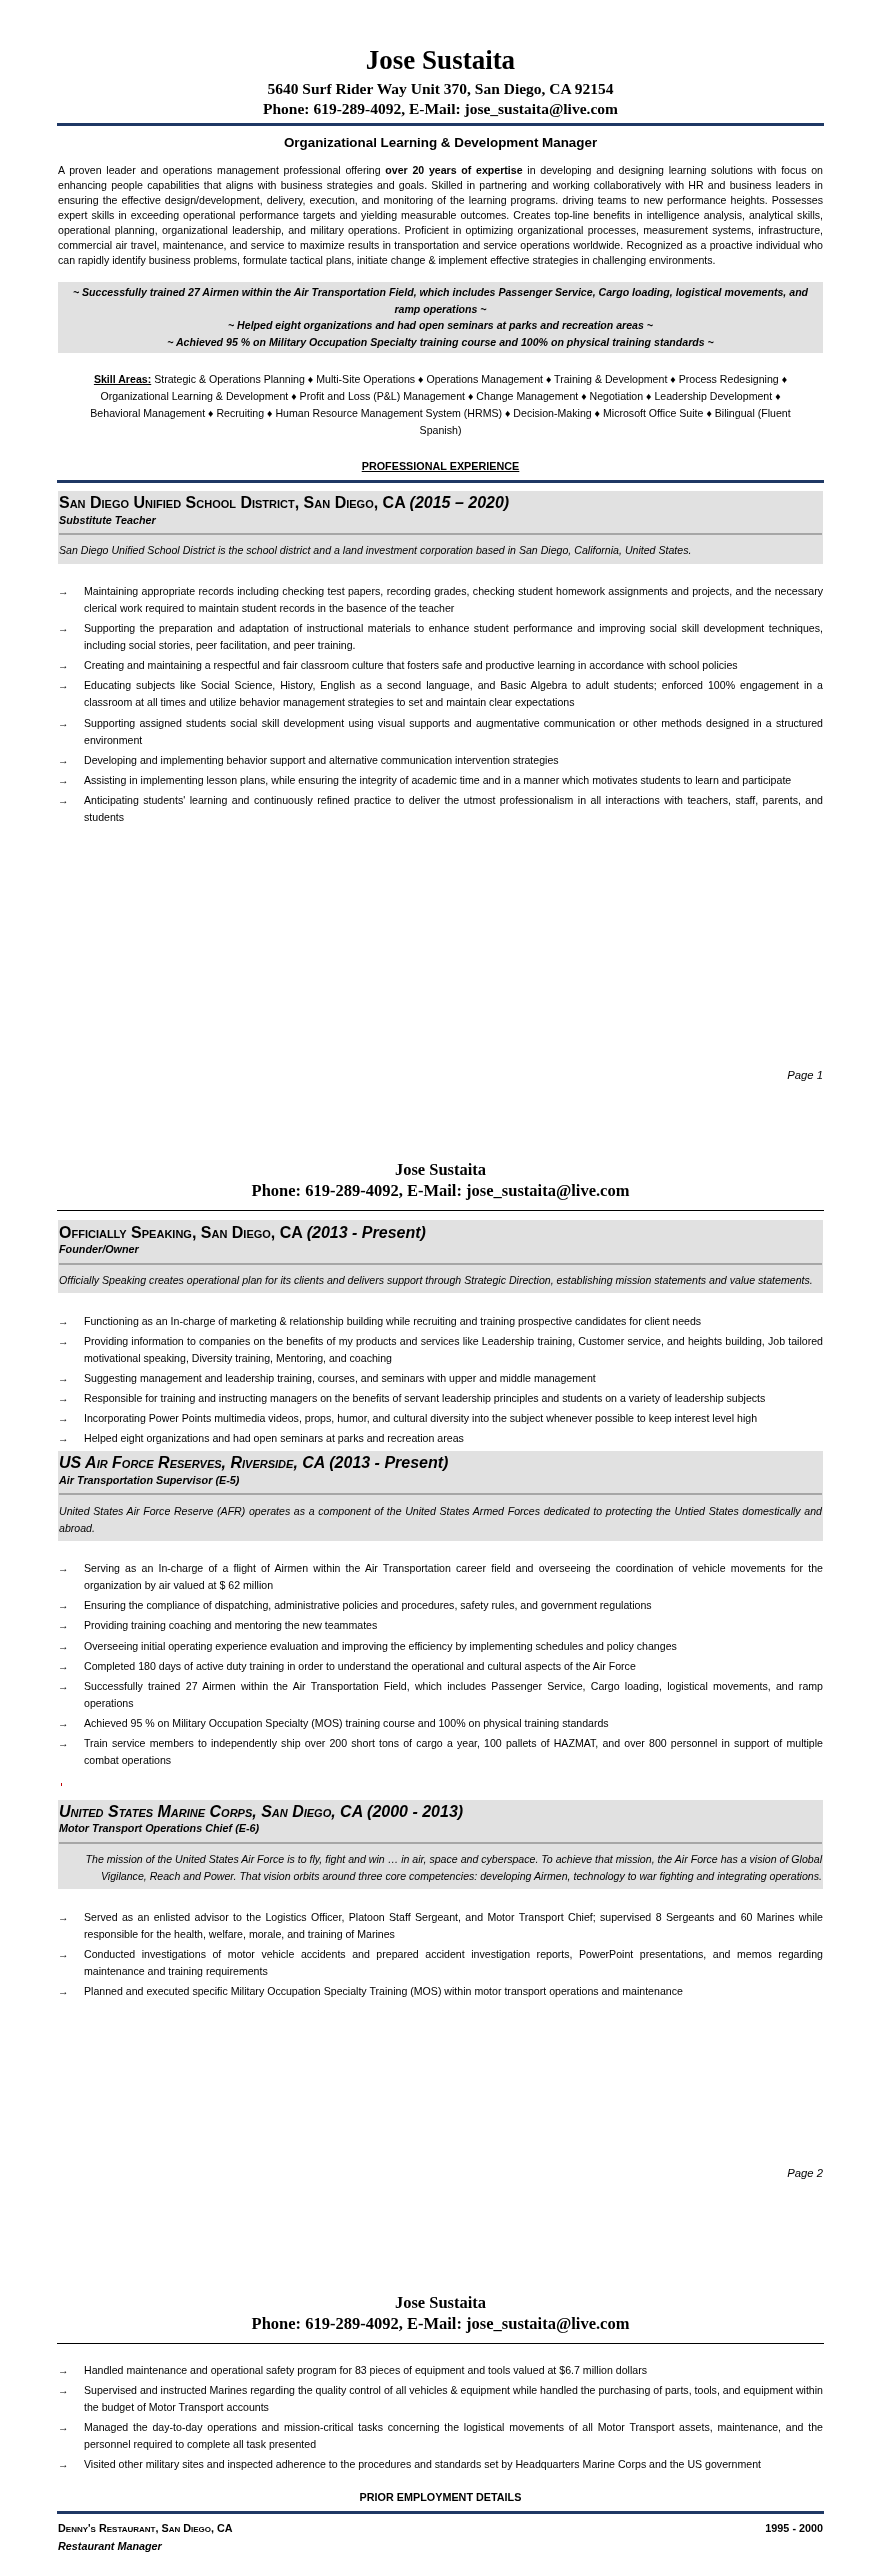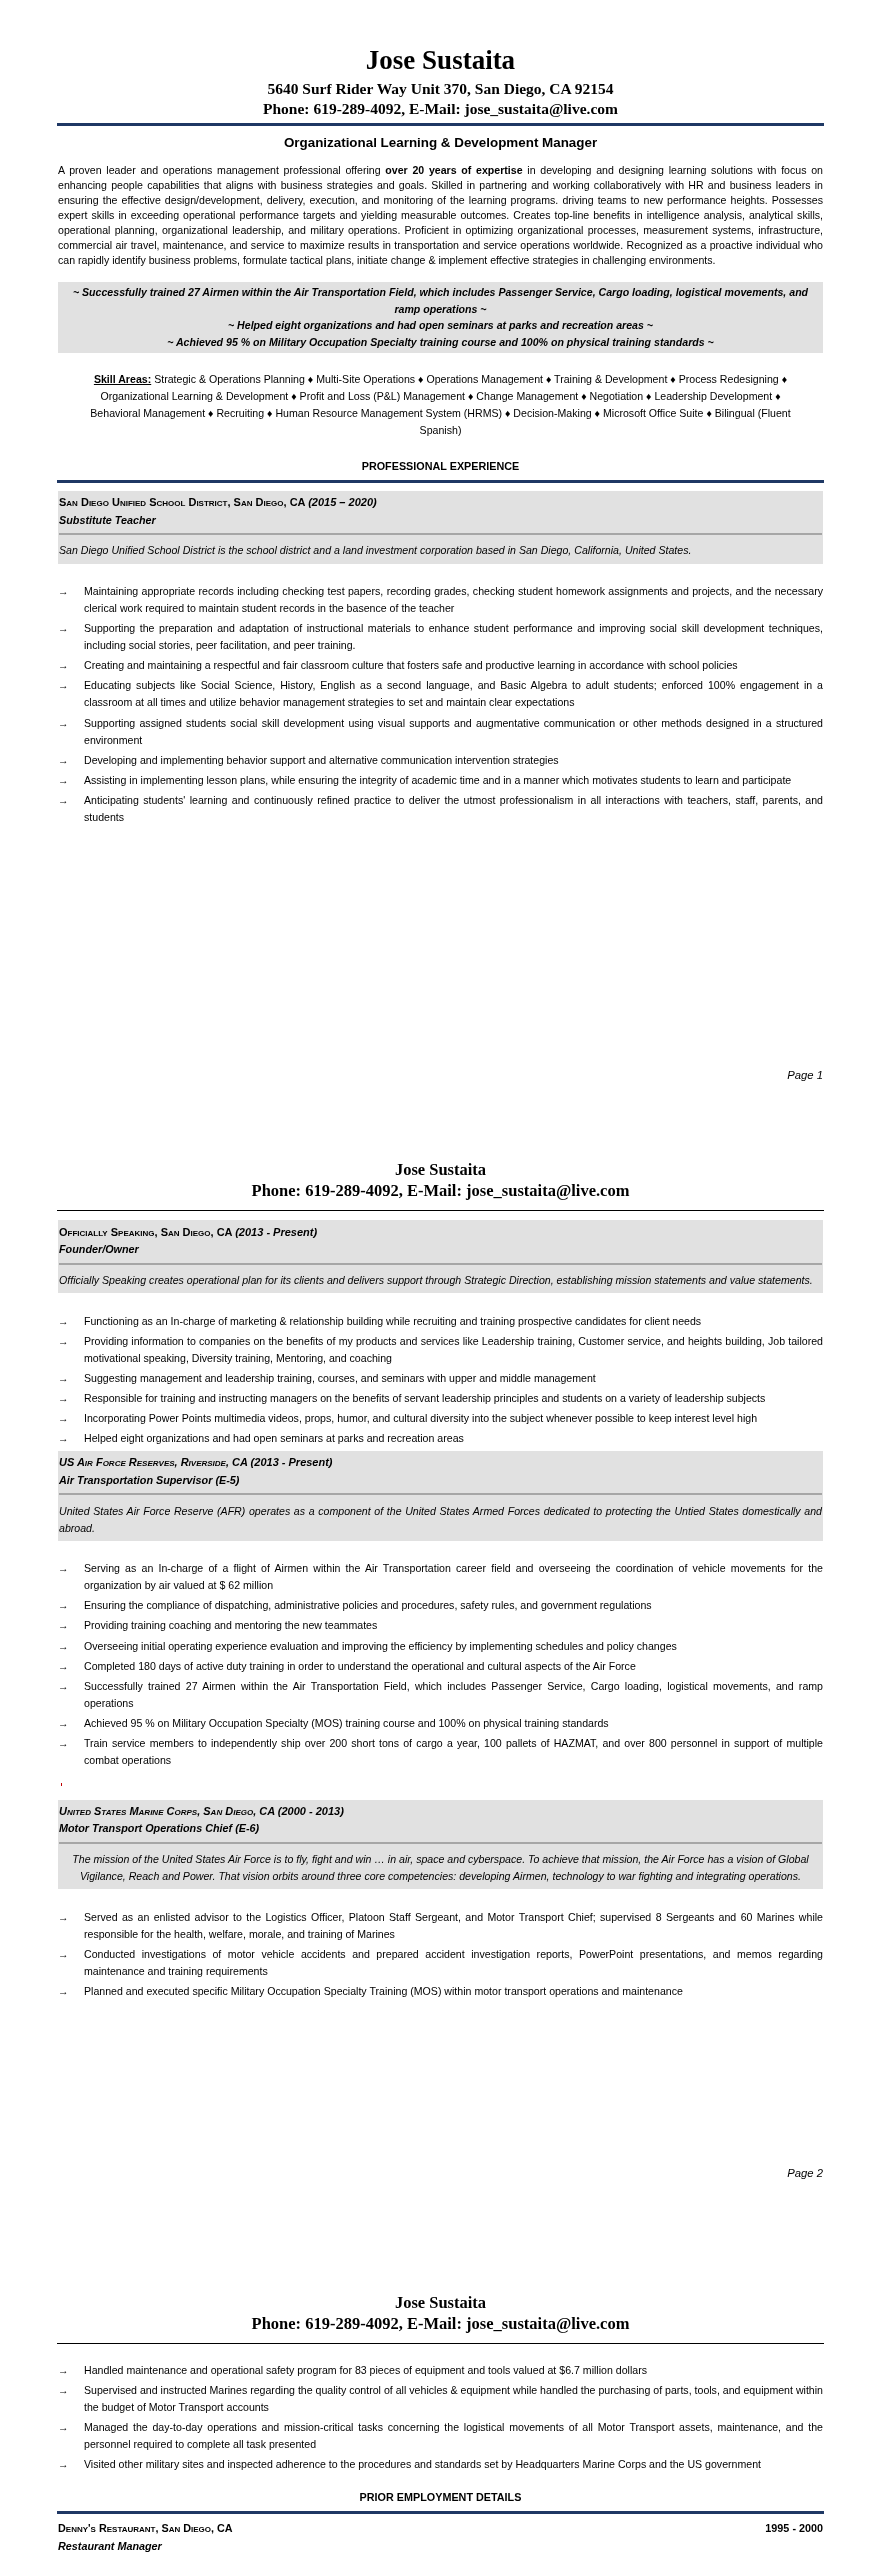--- a/index.html
+++ b/index.html
@@ -16,21 +16,21 @@
   .rule-blue { height: 2.6px; background: #1f3864; margin: 0 -1px; }
   .rule-black { height: 1px; background: #000; margin: 0 -1px; }
   .headline { text-align: center; font-weight: bold; font-size: 13.4px; line-height: 16.5px; margin: 9.3px 0 11.3px; }
   .summary { font-size: 10.6px; line-height: 15px; text-align: justify; }
   .summary b { font-weight: bold; }
   .achieve { background: #e1e1e1; text-align: center; font-style: italic; font-weight: bold; font-size: 10.6px; line-height: 16.5px; padding: 2.1px 2.1px; margin-top: 14.4px; }
   .skills { text-align: center; font-size: 10.6px; line-height: 17px; margin: 18.5px 20.6px 0; }
   .skills .lbl { font-weight: bold; text-decoration: underline; }
   .section-title { text-align: center; font-weight: bold; font-size: 10.8px; line-height: 13.4px; margin: 20.6px 0 7.2px; }
   .job-head { background: #e1e1e1; padding: 3.1px 1px 4.1px; }
-  .company { font-weight: bold; font-variant: small-caps; font-size: 11px; line-height: 17.5px; }
+  .company { font-weight: bold; font-variant: small-caps; font-size: 16px; line-height: 17.5px; }
   .company .dates { font-style: italic; font-variant: normal; }
   .role { font-weight: bold; font-style: italic; font-size: 10.8px; line-height: 17.5px; }
   .job-rule { height: 2.1px; background: #a6a6a6; margin: 4.1px 0 0; }
   .job-desc { background: #e1e1e1; font-style: italic; font-size: 10.6px; line-height: 17px; padding: 3.1px 1px 4.1px; text-align: justify; }
   ul.bullets { list-style: none; margin: 19.6px 0 0; padding: 0; }
   ul.bullets li { position: relative; padding-left: 26px; font-size: 10.6px; line-height: 17px; text-align: justify; margin-bottom: 3.1px; }
   ul.bullets li .arrow { position: absolute; left: 0; top: 0; }
   .page-num { position: absolute; right: 53px; font-style: italic; font-size: 11.3px; }
   .red-dot { width: 1.5px; height: 3.1px; background: #c00000; margin: 14.4px 0 13.4px 2.6px; }
   .prior-row { display: flex; justify-content: space-between; font-weight: bold; font-size: 10.8px; line-height: 17.5px; margin-top: 6.2px; }
@@ -47,21 +47,21 @@
     <div class="rule-blue" style="margin-top:5.2px;"></div>
     <div class="headline">Organizational Learning &amp; Development Manager</div>
     <div class="summary"><span>A proven leader and operations management professional offering </span><b>over 20 years of expertise</b><span> in developing and designing learning solutions with focus on enhancing people capabilities that aligns with business strategies and goals. Skilled in partnering and working collaboratively with HR and business leaders in ensuring the effective design/development, delivery, execution, and monitoring of the learning programs. driving teams to new performance heights. Possesses expert skills in exceeding operational performance targets and yielding measurable outcomes. Creates top-line benefits in intelligence analysis, analytical skills, operational planning, organizational leadership, and military operations. Proficient in optimizing organizational processes, measurement systems, infrastructure, commercial air travel, maintenance, and service to maximize results in transportation and service operations worldwide. Recognized as a proactive individual who can rapidly identify business problems, formulate tactical plans, initiate change &amp; implement effective strategies in challenging environments.</span></div>
     <div class="achieve">
       <div>~ Successfully trained 27 Airmen within the Air Transportation Field, which includes Passenger Service, Cargo loading, logistical movements, and ramp operations ~</div>
       <div>~ Helped eight organizations and had open seminars at parks and recreation areas ~</div>
       <div>~ Achieved 95 % on Military Occupation Specialty training course and 100% on physical training standards ~</div>
     </div>
     <div class="skills"><span class="lbl">Skill Areas:</span><span> Strategic &amp; Operations Planning ♦ Multi-Site Operations ♦ Operations Management ♦ Training &amp; Development ♦ Process Redesigning ♦ Organizational Learning &amp; Development ♦  Profit and Loss (P&amp;L) Management ♦ Change Management ♦ Negotiation ♦ Leadership Development ♦ Behavioral Management ♦ Recruiting ♦ Human Resource Management System (HRMS) ♦ Decision-Making ♦ Microsoft Office Suite ♦ Bilingual (Fluent Spanish)</span></div>
 
-    <div class="section-title" style="">PROFESSIONAL EXPERIENCE</div>
+    <div class="section-title" style="text-decoration:underline;">PROFESSIONAL EXPERIENCE</div>
     <div class="rule-blue"></div>
 
     <div style="margin-top:8.2px;">
       <div class="job-head">
         <div class="company"><span>San Diego Unified School District, San Diego, CA </span><span class="dates">(2015 – 2020)</span></div>
         <div class="role">Substitute Teacher</div>
         <div class="job-rule"></div>
       </div>
       <div class="job-desc">San Diego Unified School District is the school district and a land investment corporation based in San Diego, California, United States.</div>
       <ul class="bullets">
@@ -122,21 +122,21 @@
     </div>
 
     <div class="red-dot"></div>
 
     <div>
       <div class="job-head">
         <div class="company" style="font-style:italic;"><span>United States Marine Corps, San Diego, CA </span><span class="dates">(2000 - 2013)</span></div>
         <div class="role">Motor Transport Operations Chief (E-6)</div>
         <div class="job-rule"></div>
       </div>
-      <div class="job-desc" style="text-align:center;">The mission of the United States Air Force is to fly, fight and win … in air, space and cyberspace. To achieve that mission, the Air Force has a vision of Global Vigilance, Reach and Power. That vision orbits around three core competencies: developing Airmen, technology to war fighting and integrating operations.</div>
+      <div class="job-desc" style="text-align:right;">The mission of the United States Air Force is to fly, fight and win … in air, space and cyberspace. To achieve that mission, the Air Force has a vision of Global Vigilance, Reach and Power. That vision orbits around three core competencies: developing Airmen, technology to war fighting and integrating operations.</div>
       <ul class="bullets">
         <li><span class="arrow">→</span><span>Served as an enlisted advisor to the Logistics Officer, Platoon Staff Sergeant, and Motor Transport Chief; supervised 8 Sergeants and 60 Marines while responsible for the health, welfare, morale, and training of Marines</span></li>
         <li><span class="arrow">→</span><span>Conducted investigations of motor vehicle accidents and prepared accident investigation reports, PowerPoint presentations, and memos regarding maintenance and training requirements</span></li>
         <li><span class="arrow">→</span><span>Planned and executed specific Military Occupation Specialty Training (MOS) within motor transport operations and maintenance</span></li>
       </ul>
     </div>
   </div>
   <div class="page-num" style="top:1059px;">Page 2</div>
 </div>
 

